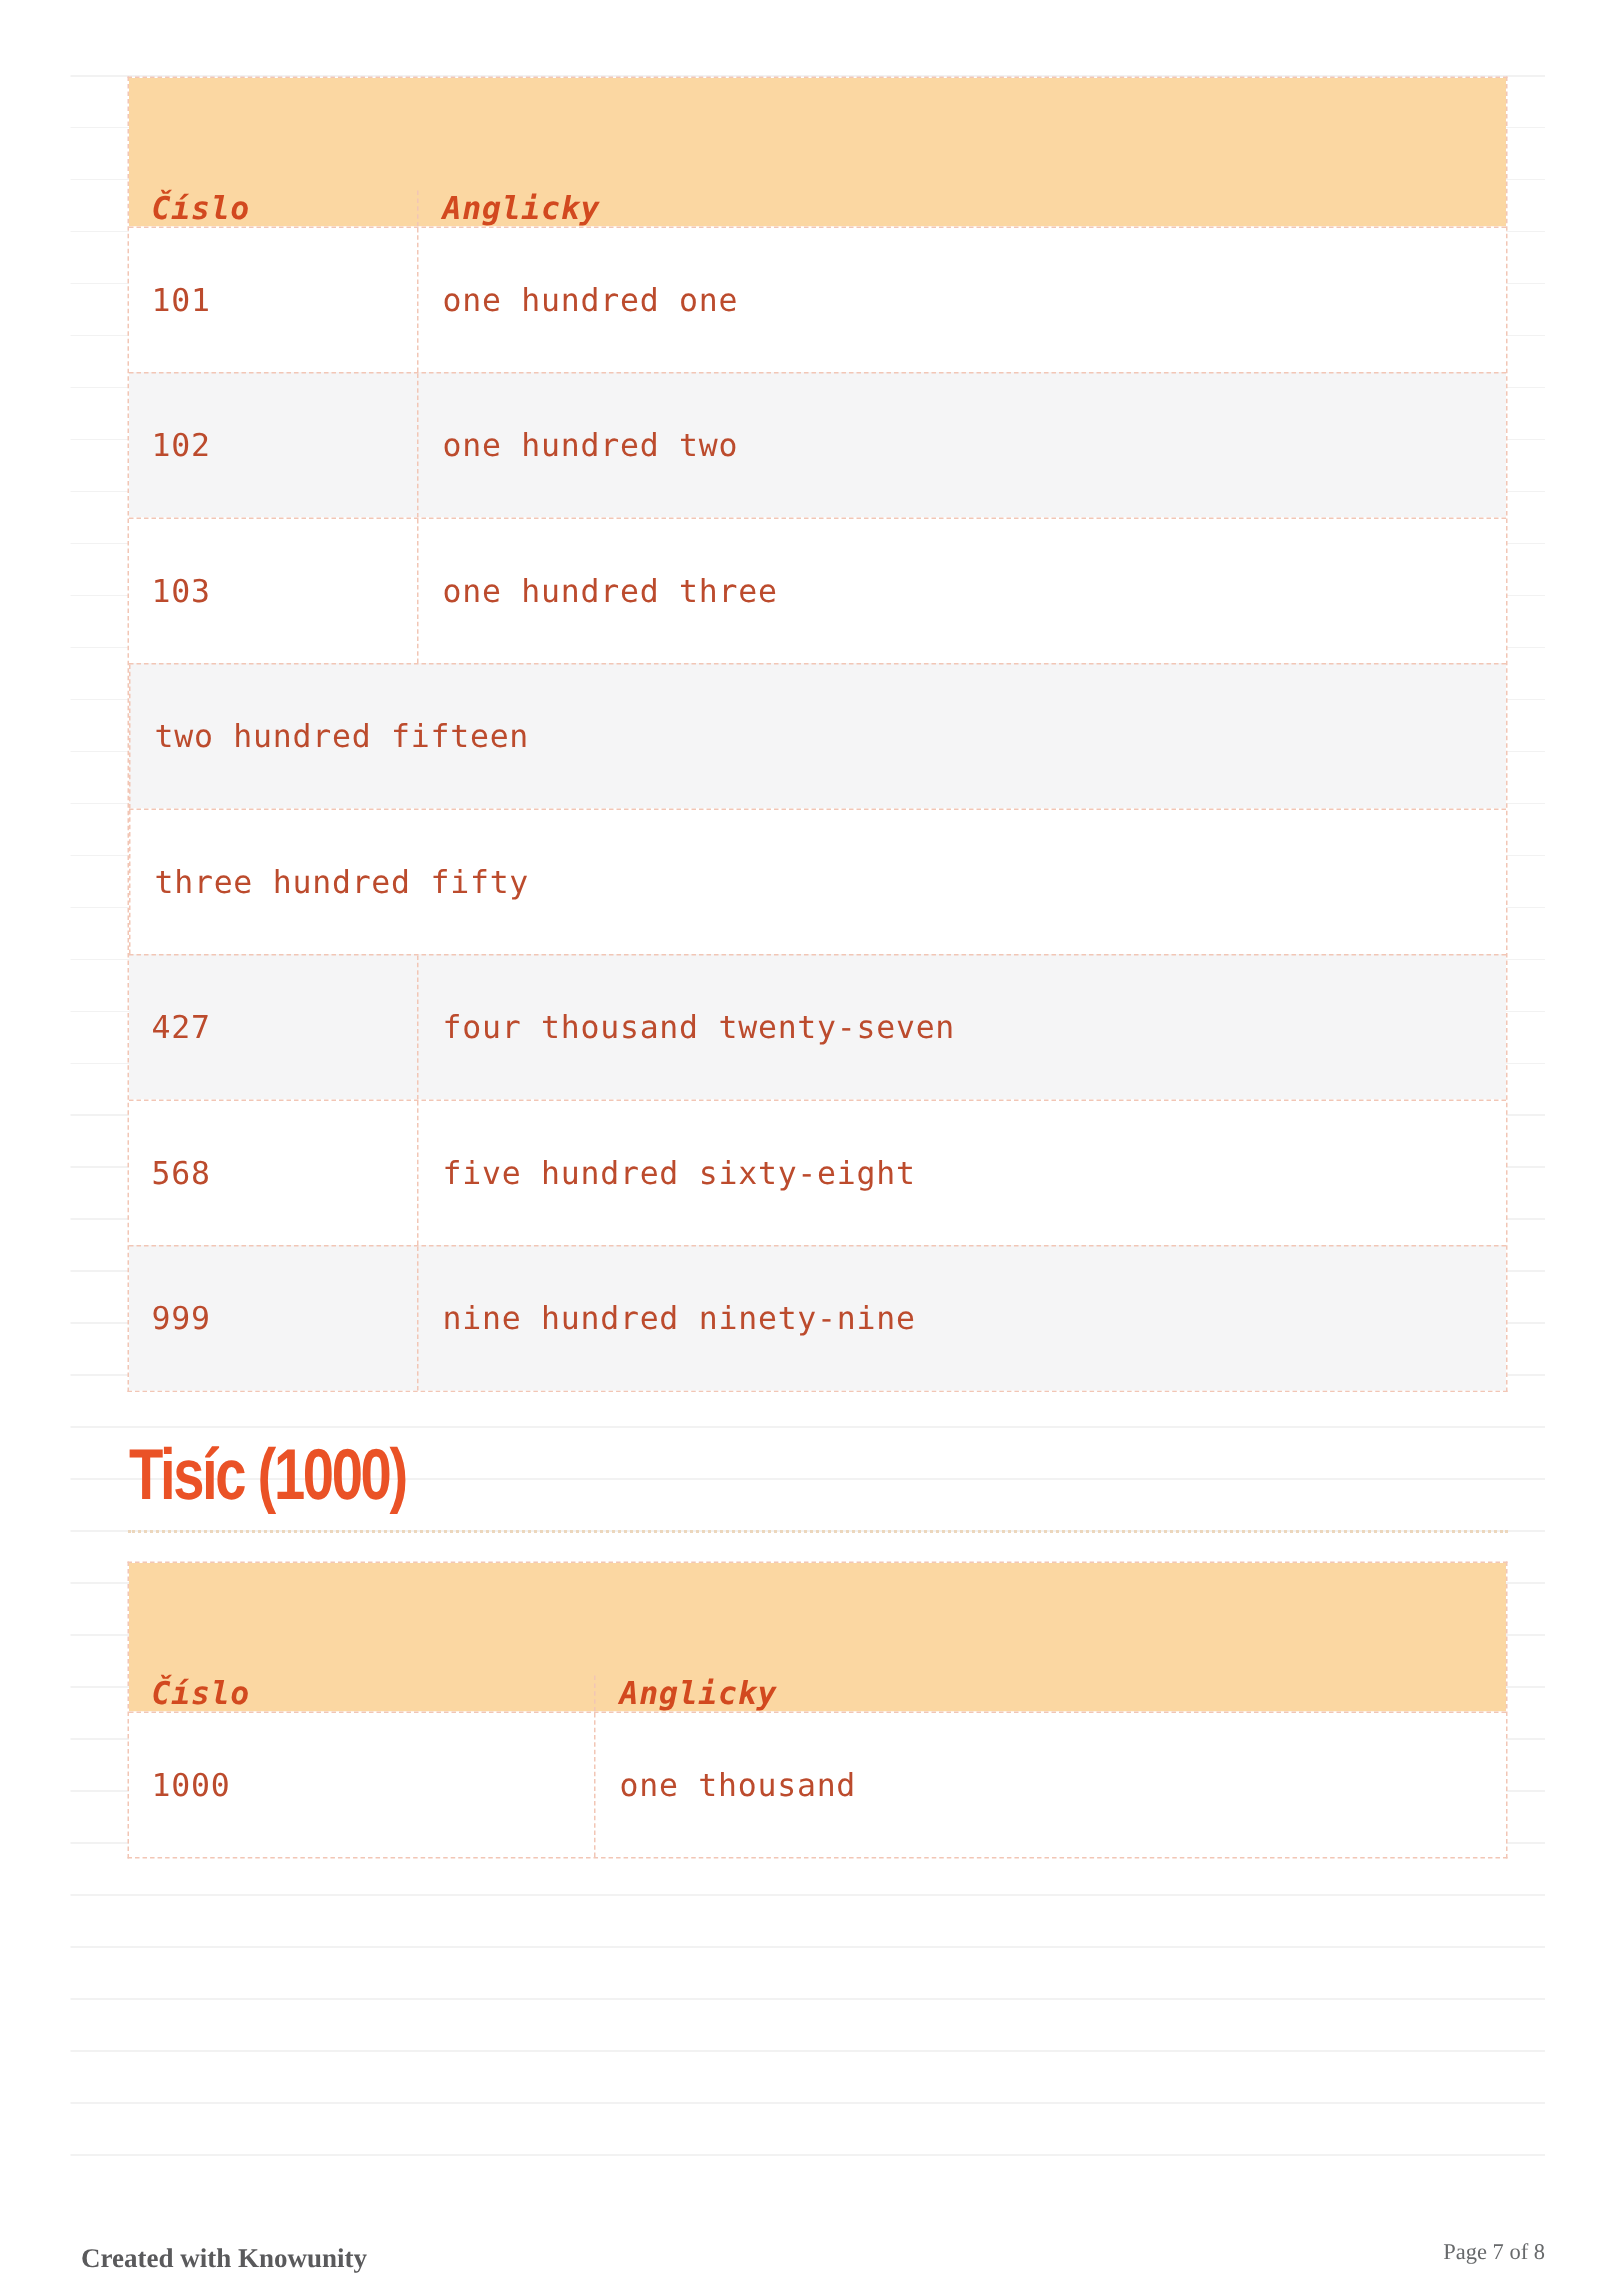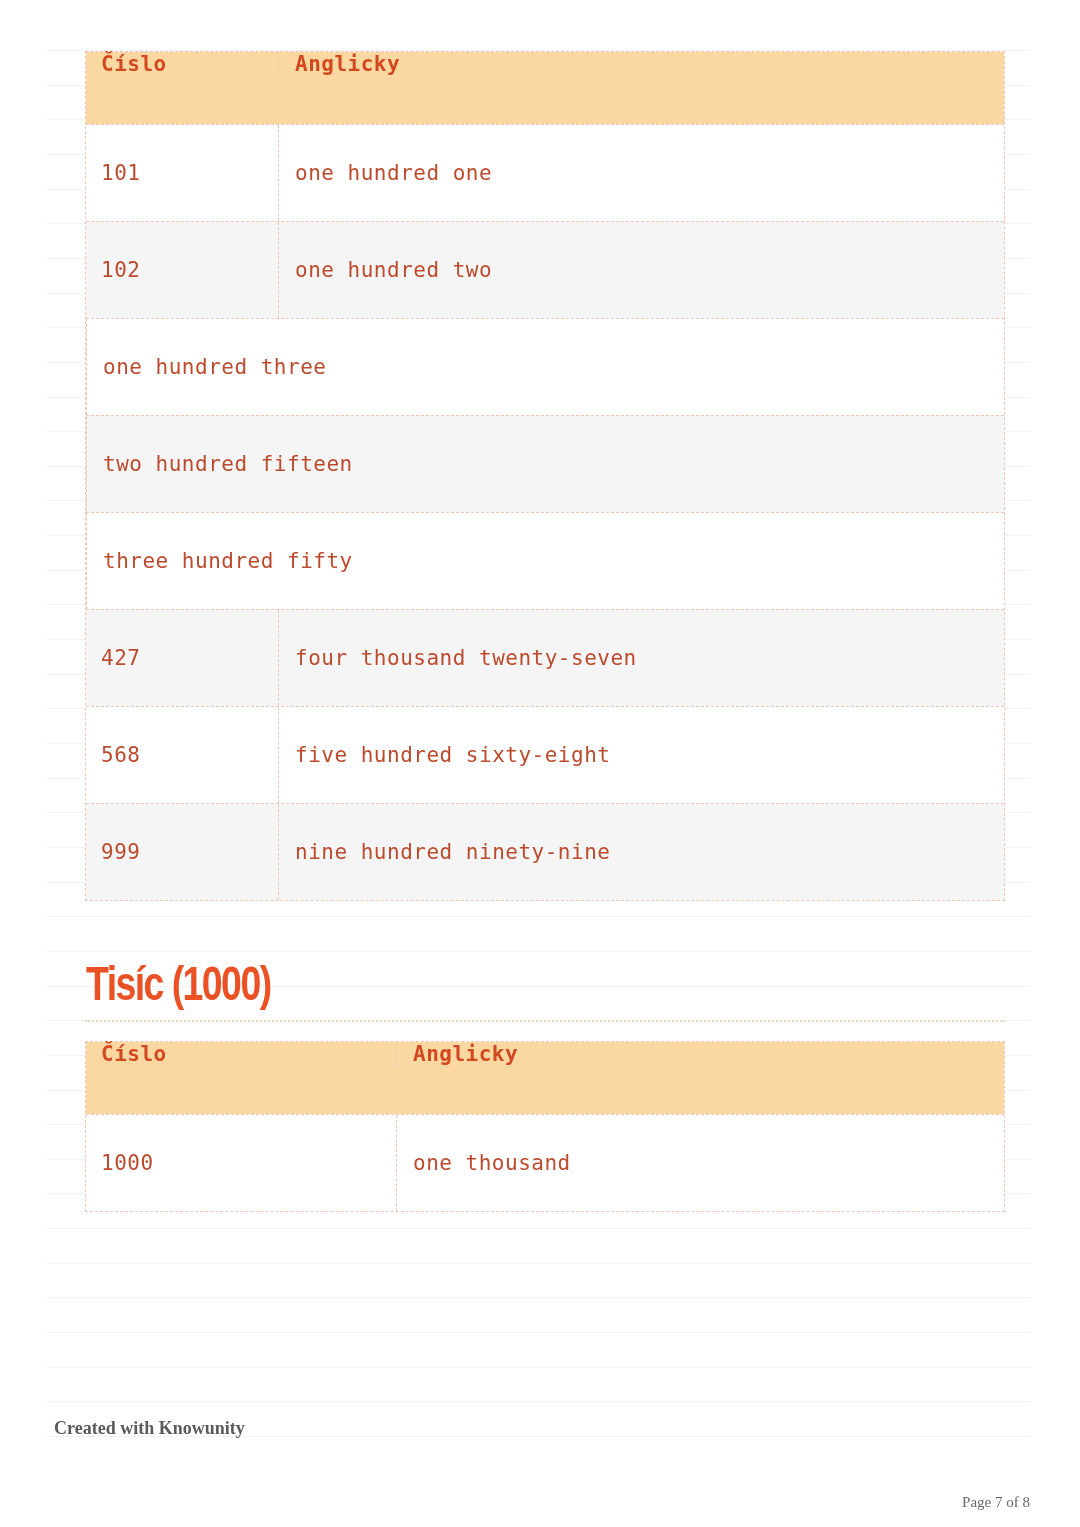--- a/index.html
+++ b/index.html
@@ -32,22 +32,23 @@
   .table{
     position:absolute;left:85px;width:920px;
     border:1px dashed var(--dash);
     display:flex;flex-direction:column;
     z-index:2;
     background:transparent;
   }
   .t1{top:51px;}
   .t2{top:1041px;}
   .thead{
-    height:72px;display:flex;align-items:flex-start;
+    height:99px;display:flex;align-items:flex-end;
     background:var(--header-bg);
+    font-style:italic;
   }
   .trow{
     height:97px;display:flex;align-items:stretch;
     border-top:1px dashed var(--dash);
     justify-content:flex-end;
   }
   .trow:nth-child(odd){background:var(--row-alt);}
   .trow:nth-child(even){background:#ffffff;}
   .cell{
     display:flex;align-items:center;
@@ -65,21 +66,21 @@
     color:var(--accent);
     transform:scaleX(0.78);transform-origin:0 50%;
     white-space:nowrap;
   }
   .heading-underline{
     position:absolute;left:85px;top:1020px;width:920px;height:0;
     border-top:2px dotted var(--dotted-underline);
     z-index:1;
   }
   .footer-left{
-    position:absolute;left:54px;top:1418px;z-index:2;
+    position:absolute;left:54px;top:1495px;z-index:2;
     font-family:"Liberation Serif", serif;
     font-size:18px;font-weight:bold;color:var(--footer-text);
   }
   .footer-right{
     position:absolute;right:50px;top:1494px;z-index:2;
     font-family:"Liberation Serif", serif;
     font-size:15px;font-weight:normal;color:#67696b;
   }
 </style>
 </head>
@@ -96,20 +97,21 @@
     </div>
     <div class="trow">
       <div class="cell c1">101</div>
       <div class="cell c2">one hundred one</div>
     </div>
     <div class="trow">
       <div class="cell c1">102</div>
       <div class="cell c2">one hundred two</div>
     </div>
     <div class="trow">
+      <div class="cell c1">103</div>
       <div class="cell c2">one hundred three</div>
     </div>
     <div class="trow">
       <div class="cell c2">two hundred fifteen</div>
     </div>
     <div class="trow">
       <div class="cell c2">three hundred fifty</div>
     </div>
     <div class="trow">
       <div class="cell c1">427</div>

